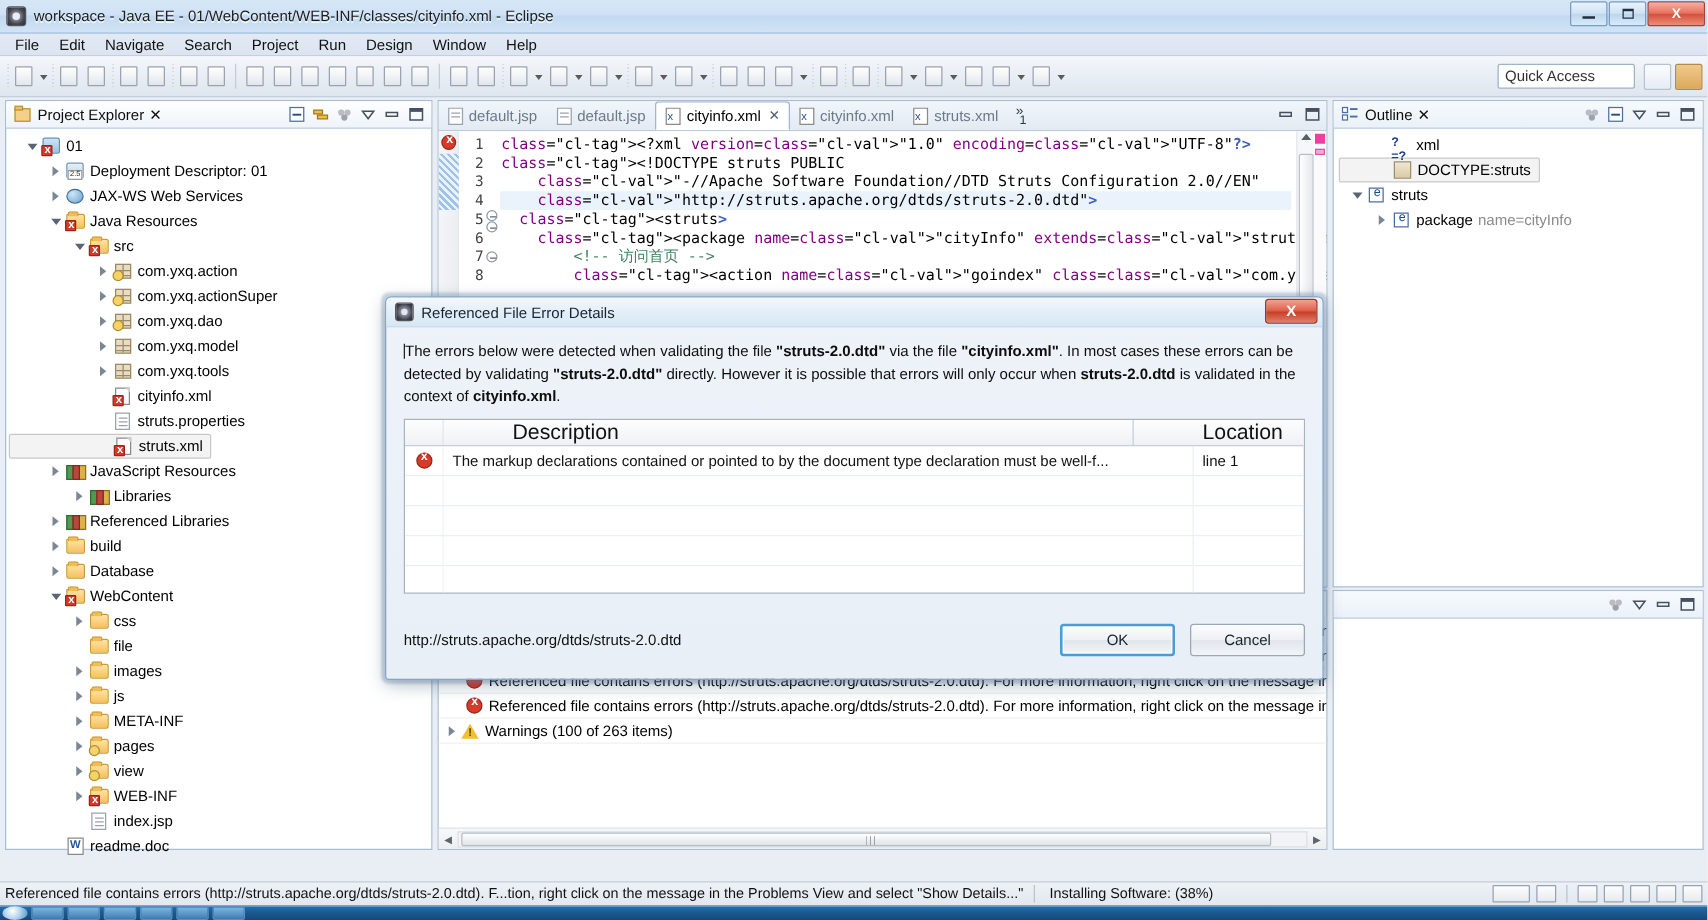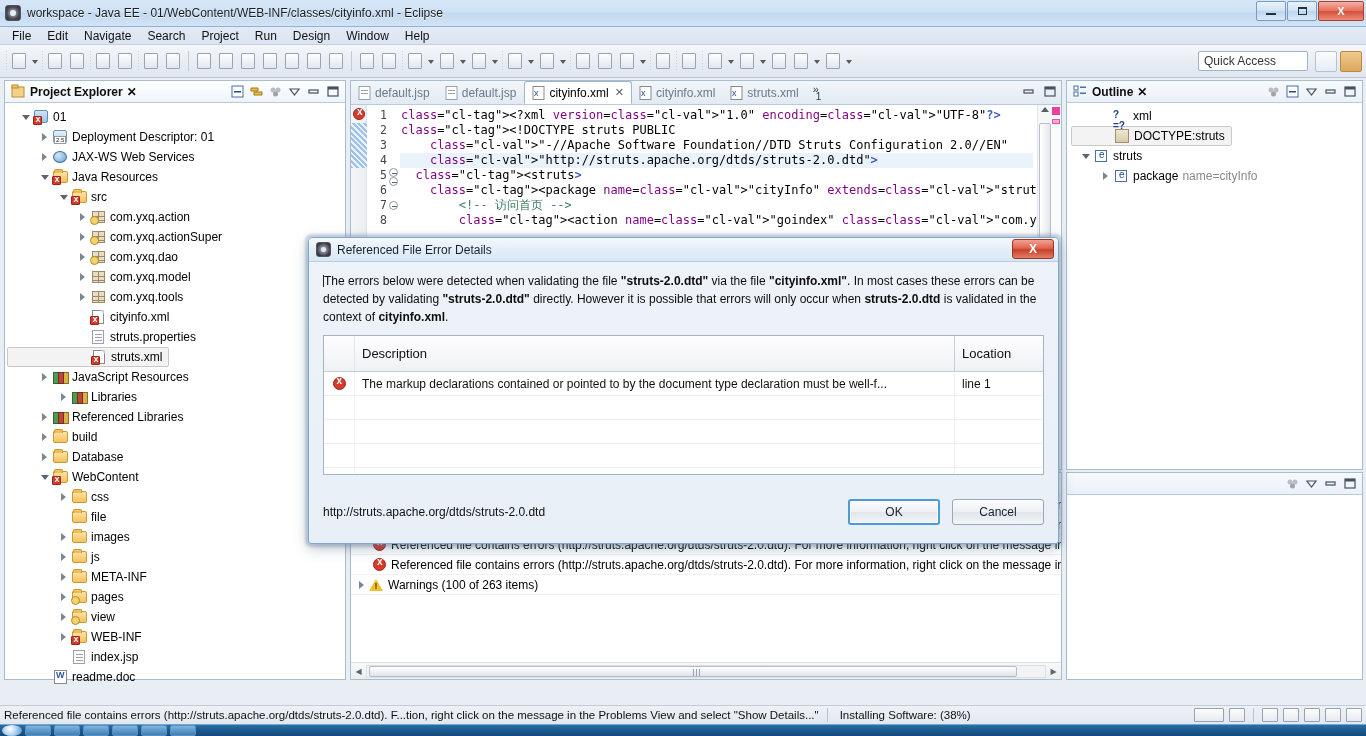--- a/index.html
+++ b/index.html
@@ -110,21 +110,21 @@
   
   .panel { position: absolute; background: #fff; }
   .panel-head {
     height: 22px; display: flex; align-items: center;
     background: linear-gradient(to bottom,#f7fafd 0%,#eaf1f8 100%);
     border-bottom: 1px solid #b9cadb;
     padding-left: 4px;
   }
   .panel-tab {
     display: flex; align-items: center; gap: 4px; font-size: 12px; color: #0e0e0e;
-    padding: 1px 4px 1px 2px; font-weight: bold;
+    padding: 1px 4px 1px 2px; font-weight: normal;
   }
   .panel-tab .tabicon { width: 15px; height: 15px; flex: none; position: relative; }
   .panel-tools { margin-left: auto; display: flex; align-items: center; gap: 4px; padding-right: 5px; }
   .ptool { width: 15px; height: 15px; position: relative; }
 
   #explorer { left: 4px; top: 2px; width: 342px; height: 600px;
     border: 1px solid #a9bdd1; background: #fff; }
   #explorer .panel-head { background: linear-gradient(to bottom,#ffffff 0%,#eef4fa 100%); }
   .tree { padding: 4px 0 0 2px; overflow: hidden; height: 648px; }
   .tree-row {
@@ -384,23 +384,23 @@
   .dlg-body { padding: 10px 14px 0 14px; }
   .dlg-para {
     font-size: 12px; color: #0d0d0d; line-height: 18px; margin: 0 0 9px 0;
     position: relative;
   }
   .caret { display:inline-block; width:1px; height:12px; background:#222; vertical-align:-2px; margin-right:0px;}
   .dlg-table {
     border: 1px solid #a6b4c2; background: #fff; height: 140px; position: relative; overflow: hidden;
   }
   .dt-head {
-    display:flex; height:36px; align-items:center;
+    display:flex; height:21px; align-items:center;
     background: linear-gradient(to bottom,#fdfdfe,#eff2f5);
-    border-bottom: 1px solid #c6cdd6; font-size:13px; color:#111;
+    border-bottom: 1px solid #c6cdd6; font-size:17px; color:#111;gap:48px;
   }
   .dt-col-icon { width:31px; border-right:1px solid #e2e6ea; height:100%; }
   .dt-col-desc { flex:1; padding-left:7px; border-right:1px solid #c6cdd6; height:100%;
      display:flex; align-items:center;}
   .dt-col-loc { width:88px; padding-left:7px; display:flex; align-items:center; }
   .dt-row { display:flex; height:24px; align-items:center; font-size:12px; color:#111;
      border-bottom:1px solid #eceff2; }
   .dt-row .c-icon { width:31px; display:flex; align-items:center; justify-content:center;
      border-right:1px solid #f1f3f5; height:100%; }
   .dt-row .c-desc { flex:1; padding-left:7px; border-right:1px solid #eceff2; height:100%;

